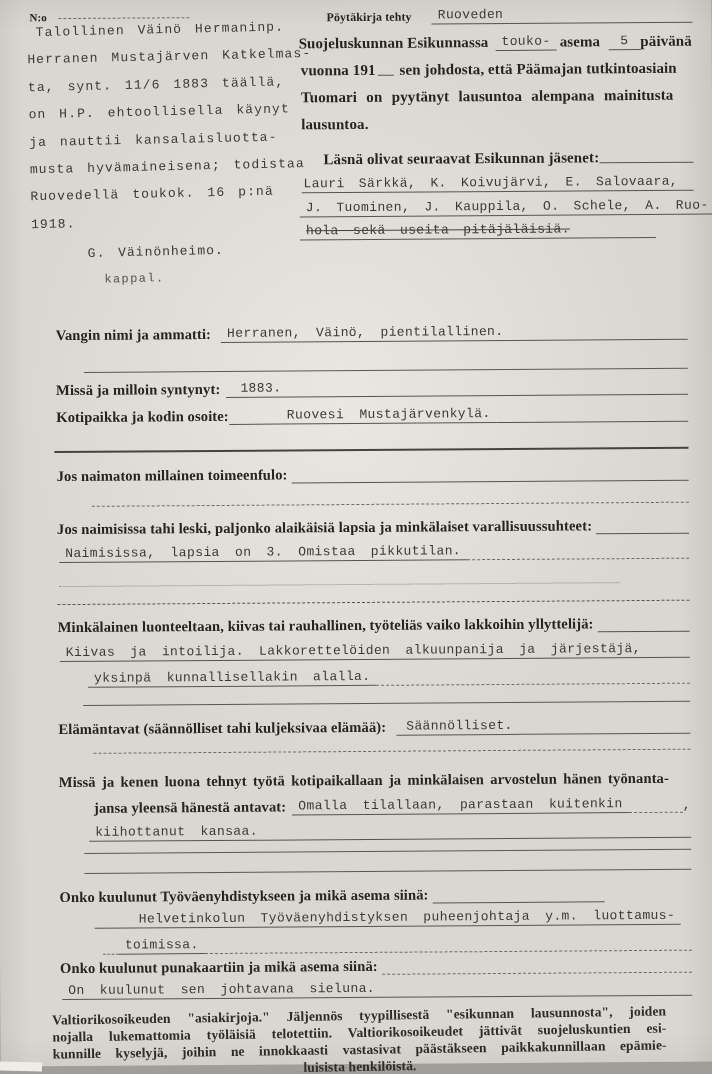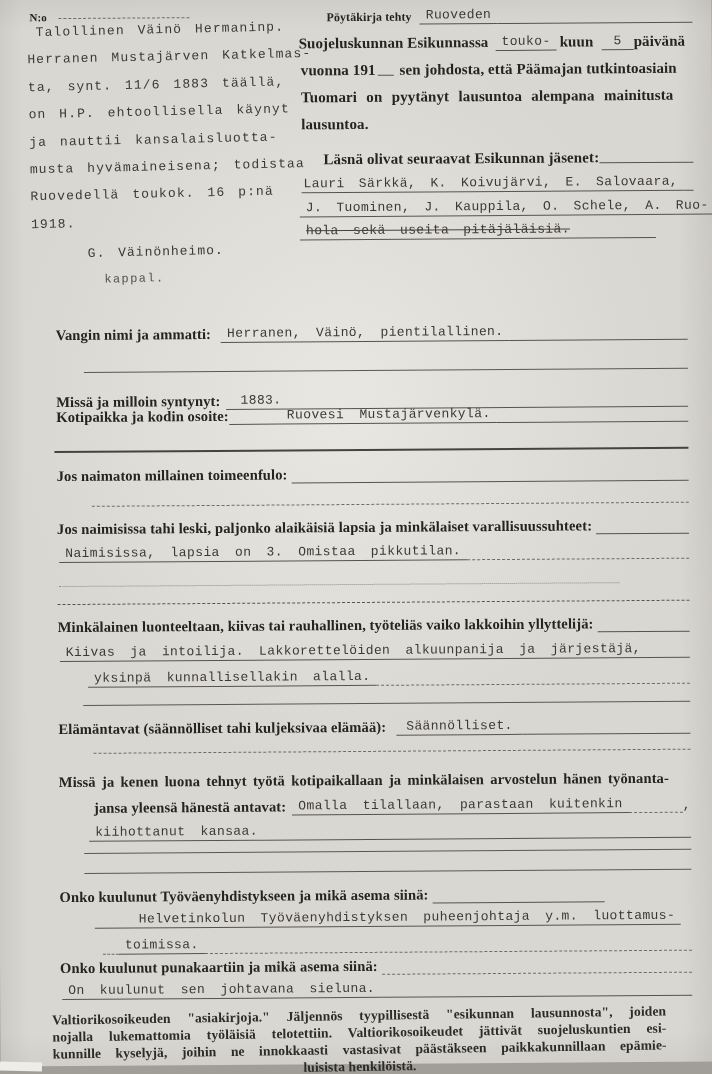--- a/index.html
+++ b/index.html
@@ -72,27 +72,27 @@
       <span class="typed">musta hyvämaineisena; todistaa</span>
       <span class="typed">Ruovedellä toukok. 16 p:nä</span>
       <span class="typed">1918.</span>
       <span class="typed sig">G. Väinönheimo.</span>
       <span class="typed sigt">kappal.</span>
     </div>
 
     <div class="proto">
       <div class="r-line" style="left:28px;top:0;width:366px;">
         <span class="print" style="font-size:12px;">Pöytäkirja tehty</span>
-        <span class="typed u" style="margin-left:8px;">Ruoveden</span>
+        <span class="typed u" style="margin-left:20px;">Ruoveden</span>
         <span class="fill"></span>
       </div>
       <div class="r-line" style="left:0;top:27px;">
         <span class="print">Suojeluskunnan Esikunnassa</span>
         <span class="typed u" style="margin-left:7px;">touko-</span>
-        <span class="print" style="margin-left:3px;">kuun</span>
+        <span class="print" style="margin-left:3px;">asema</span>
         <span class="typed u" style="margin-left:8px;padding:0 12px 1px;">5</span>
         <span class="print" style="">päivänä</span>
       </div>
       <div class="r-line" style="left:2px;top:54px;width:392px;">
         <span class="print">vuonna 191</span>
         <span class="fill lead" style="width:16px;margin:0 6px 3px 2px;"></span>
         <span class="print">sen johdosta, että Päämajan tutkintoasiain</span>
       </div>
       <div class="r-line" style="left:2px;top:81px;">
         <span class="print wide">Tuomari on pyytänyt lausuntoa alempana mainitusta</span>
@@ -120,21 +120,21 @@
 
     <div class="f-row" style="left:60px;top:329px;width:632px;">
       <span class="print">Vangin nimi ja ammatti:</span>
       <span class="typed u" style="margin-left:10px;">Herranen, Väinö, pientilallinen.</span>
       <span class="fill"></span>
     </div>
     <div class="rule" style="left:88px;top:374px;width:604px;"></div>
 
     <div class="f-row" style="left:60px;top:384px;width:632px;">
       <span class="print">Missä ja milloin syntynyt:</span>
-      <span class="typed u" style="margin-left:6px;padding:0 14px 1px;margin-top:12px;">1883.</span>
+      <span class="typed u" style="margin-left:6px;padding:0 14px 1px;">1883.</span>
       <span class="fill"></span>
     </div>
 
     <div class="f-row" style="left:60px;top:411px;width:632px;">
       <span class="print">Kotipaikka ja kodin osoite:</span>
       <span class="fill lead" style="width:52px;"></span>
       <span class="typed u">Ruovesi Mustajärvenkylä.</span>
       <span class="fill"></span>
     </div>
 

